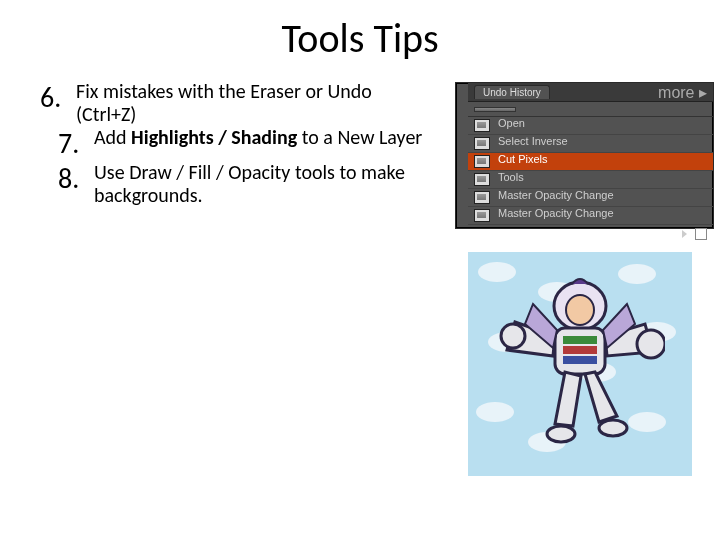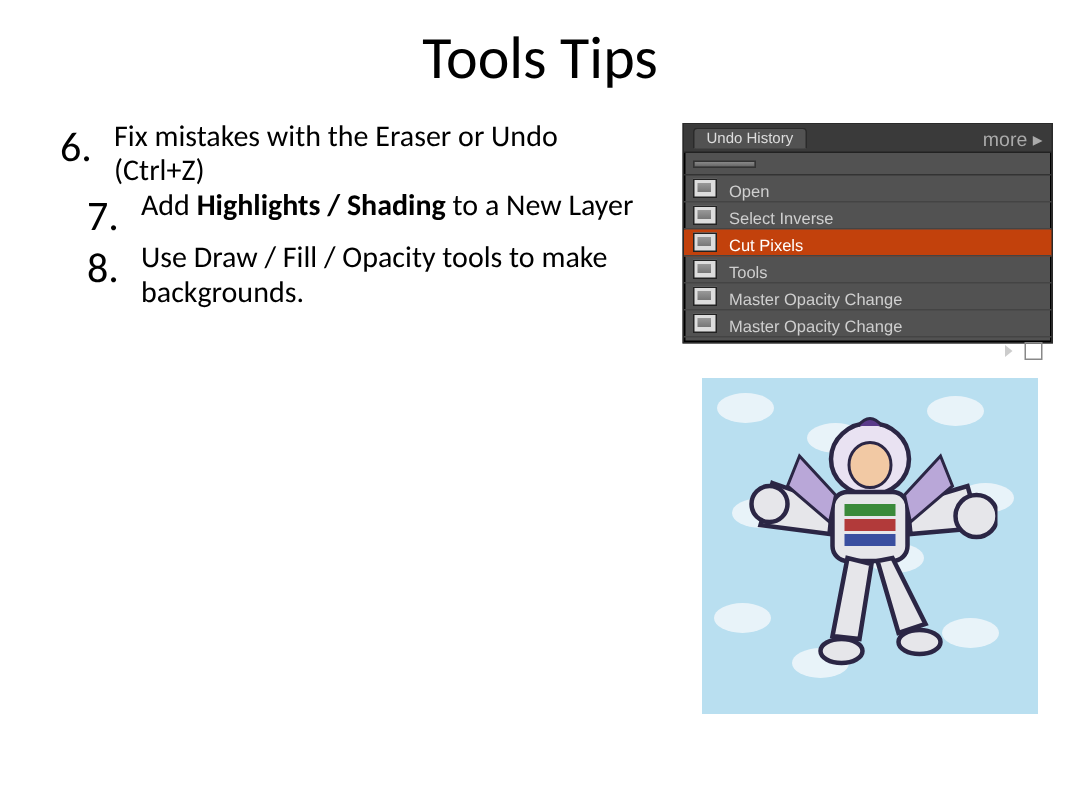--- a/index.html
+++ b/index.html
@@ -6,27 +6,27 @@
   .slide{position:relative;width:720px;height:540px;}
   .title{position:absolute;left:0;top:14px;width:720px;text-align:center;font-size:40px;font-weight:400;}
   .text-col{position:absolute;left:40px;top:80px;width:390px;}
   .item6{display:flex;}
   .num{font-size:28px;width:36px;flex:none;}
   .txt{font-size:20px;line-height:1.15;}
   .sub{margin:4px 0 10px 60px;font-size:25px;}
   .item78{display:flex;margin-left:18px;}
   .num2{font-size:28px;width:36px;flex:none;}
   .bold{font-weight:700;}
-  .panel{position:absolute;left:455px;top:82px;width:245px;height:145px;background:#525252;border:1px solid #2a2a2a;box-shadow:0 0 0 1px #000 inset;font-family:Tahoma,Arial,sans-serif;color:#cfcfcf;font-size:11px;}
+  .panel{position:absolute;left:455px;top:82px;width:245px;height:145px;background:#525252;border:1px solid #2a2a2a;box-shadow:0 0 0 1px #000 inset;font-family:Tahoma,Arial,sans-serif;color:#cfcfcf;font-size:11px;padding-left:12px;}
   .panel .hdr{height:18px;background:#3a3a3a;border-bottom:1px solid #222;display:flex;align-items:center;}
   .panel .hdr .tab{margin-left:6px;padding:1px 8px;background:#525252;border:1px solid #2a2a2a;border-bottom:none;border-radius:3px 3px 0 0;font-size:10px;color:#ddd;}
-  .panel .hdr .more{margin-left:auto;margin-right:6px;font-size:13px;color:#aaa;}
+  .panel .hdr .more{margin-left:auto;margin-right:6px;font-size:16px;color:#aaa;}
   .panel .top2{height:14px;border-bottom:1px solid #333;display:flex;align-items:center;padding:0 6px;gap:4px;}
   .panel .bar{height:3px;width:40px;background:linear-gradient(#888,#666);border:1px solid #333;}
-  .panel .row{height:17px;display:flex;align-items:flex-end;border-bottom:1px solid #444;}
+  .panel .row{height:17px;display:flex;align-items:flex-start;border-bottom:1px solid #444;}
   .panel .row.active{background:#c2410c;color:#fff;}
   .panel .ico{width:28px;height:17px;display:flex;align-items:center;justify-content:center;}
   .panel .ico .thumb{width:14px;height:11px;background:#ddd;border:1px solid #222;position:relative;}
   .panel .ico .thumb::after{content:"";position:absolute;left:2px;top:2px;width:9px;height:6px;background:linear-gradient(#999,#777);}
   .panel .rlabel{flex:1;padding-left:2px;}
   .panel .btm{height:17px;display:flex;align-items:center;justify-content:flex-end;gap:8px;padding:0 6px;}
   .panel .tri{width:0;height:0;border-left:5px solid #ccc;border-top:4px solid transparent;border-bottom:4px solid transparent;}
   .panel .can{width:10px;height:10px;border:1px solid #888;}
   .illus{position:absolute;left:468px;top:252px;width:224px;height:224px;}
   .illus .sky{position:absolute;inset:0;background:#b9dff0;overflow:hidden;}

